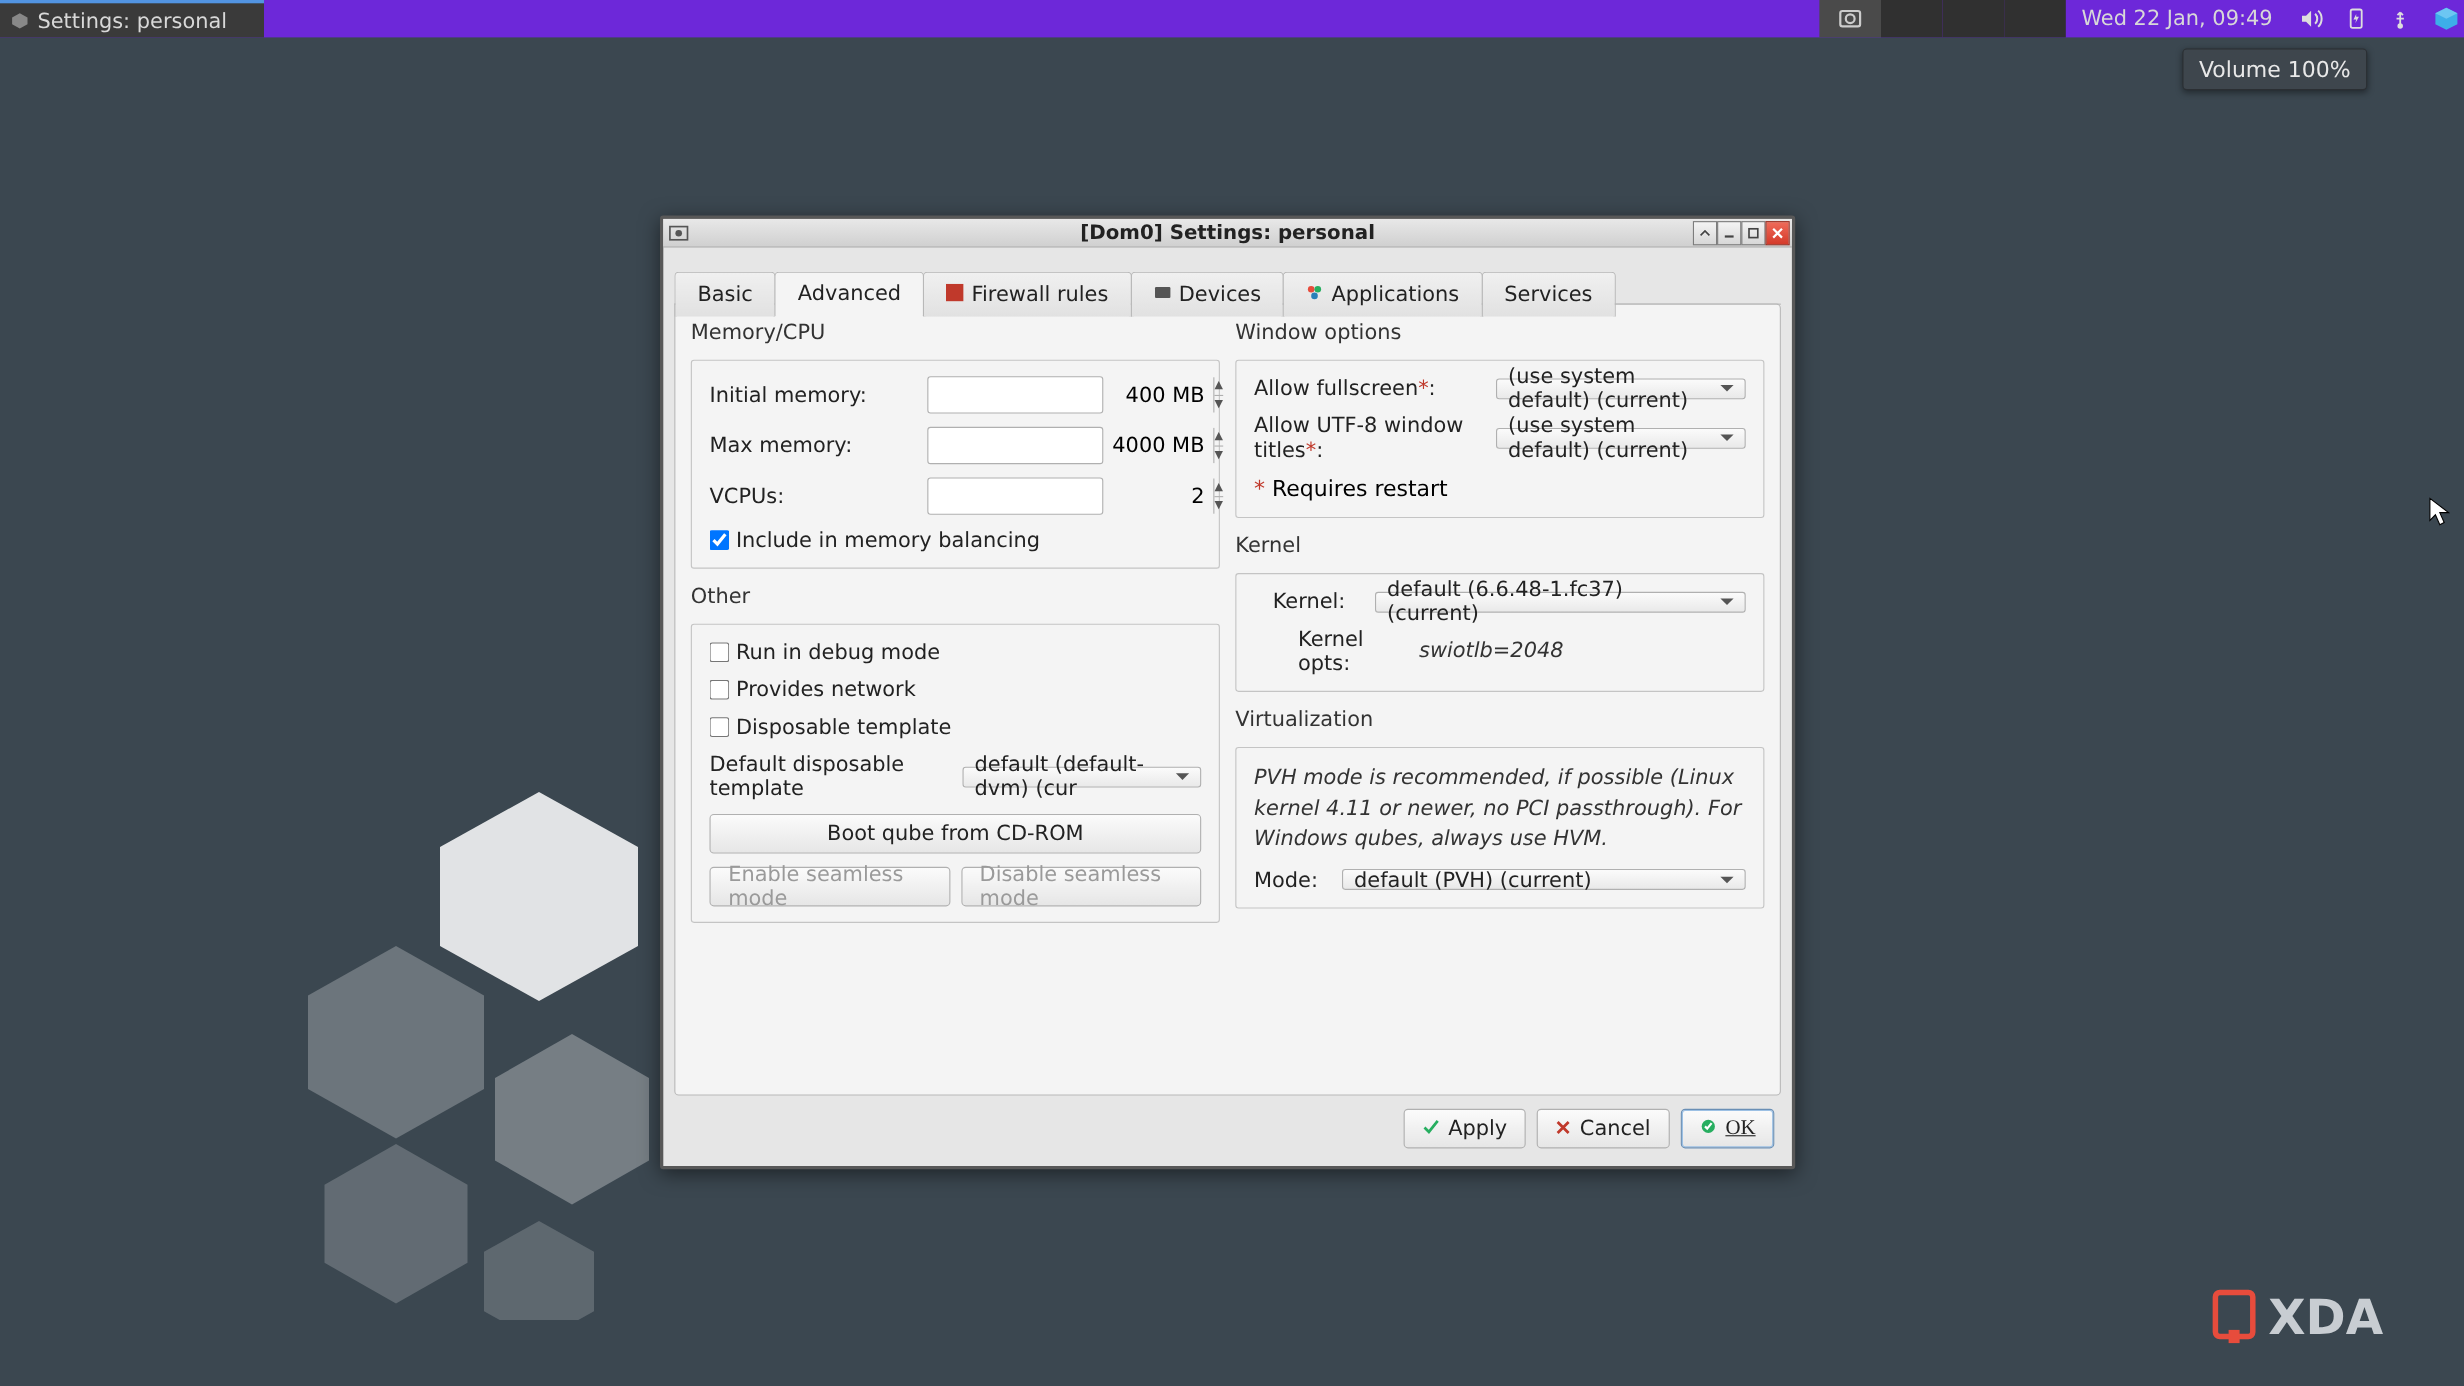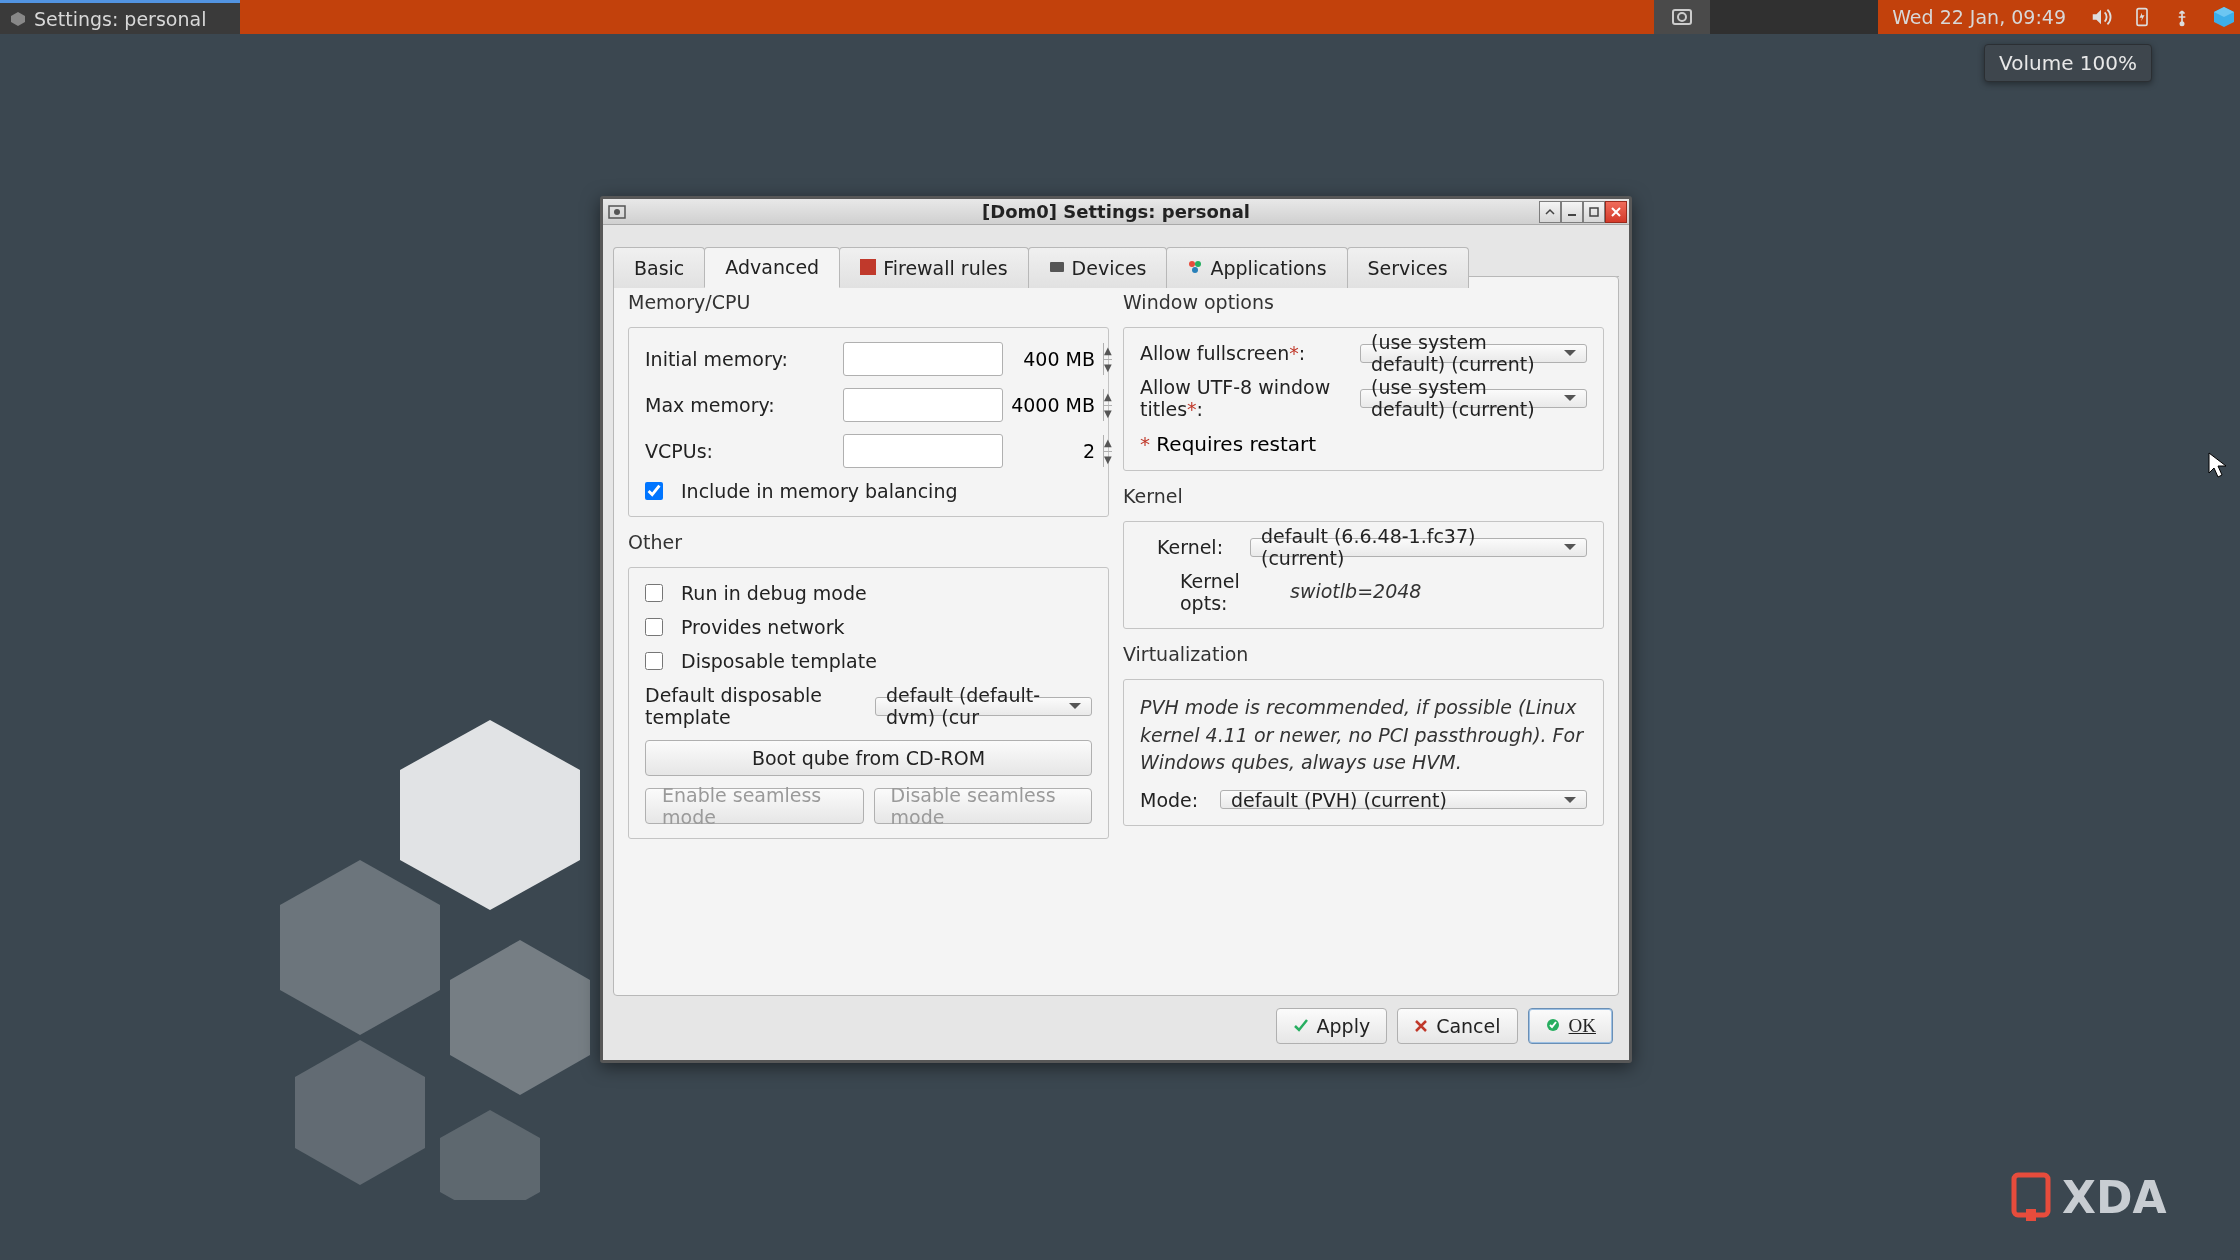--- a/index.html
+++ b/index.html
@@ -1,20 +1,20 @@
 <!DOCTYPE html>
 <html><head>
 <meta charset="utf-8">
 <style>
   *{box-sizing:border-box;margin:0;padding:0;font-family:"DejaVu Sans","Liberation Sans",Arial,sans-serif;}
   html,body{width:2240px;height:1260px;overflow:hidden;}
   body{background:#3b4750;position:relative;font-size:20px;}
 
   
-  .panel{position:absolute;top:0;left:0;right:0;height:34px;background:#c2410c;color:#d8d8d8;display:flex;align-items:stretch;font-size:19px;}
+  .panel{position:absolute;top:0;left:0;right:0;height:34px;background:#6d28d9;color:#d8d8d8;display:flex;align-items:stretch;font-size:19px;}
   .panel-seg{display:flex;align-items:center;padding:0 10px;}
   .panel .task{background:#3a3a3a;border-top:3px solid #5294e2;height:34px;display:flex;align-items:center;gap:8px;padding:0 14px 0 10px;min-width:240px;}
   .panel .spacer{flex:1;}
   .tray-btn{background:#4a4a4a;width:56px;height:34px;display:flex;align-items:center;justify-content:center;color:#ddd;}
   .tray-btn.dark{background:#303030;}
   .panel .clock{padding:0 14px;}
   .panel svg{display:block;}
 
   
   .tooltip{position:absolute;top:44px;right:88px;background:#3e464d;color:#e8e8e8;border:1px solid #2b2f33;border-radius:4px;padding:6px 14px;font-size:20px;box-shadow:0 2px 6px rgba(0,0,0,.4);}
@@ -48,21 +48,21 @@
 
   .row{display:flex;align-items:center;gap:10px;}
   .row label{flex:0 0 188px;font-size:19px;color:#222;}
   .row label.wide{flex:0 0 220px;}
   .spin{display:flex;align-items:stretch;width:160px;border:1px solid #b0b0b0;border-radius:3px;background:#fff;height:34px;}
   .spin input{flex:1;border:none;text-align:right;padding:0 8px;font-size:19px;background:transparent;outline:none;}
   .spin .arrows{width:20px;display:flex;flex-direction:column;border-left:1px solid #b0b0b0;}
   .spin .arrows div{flex:1;display:flex;align-items:center;justify-content:center;font-size:10px;color:#555;}
   .spin .arrows div:first-child{border-bottom:1px solid #b0b0b0;}
 
-  .chk{display:flex;align-items:center;gap:18px;font-size:19px;color:#222;}
+  .chk{display:flex;align-items:center;gap:6px;font-size:19px;color:#222;}
   .chk input{width:18px;height:18px;}
 
   .select{flex:1;height:19px;border:1px solid #b0b0b0;border-radius:3px;background:linear-gradient(#fbfbfb,#e9e9e9);padding:0 30px 0 10px;font-size:19px;color:#222;display:flex;align-items:center;position:relative;}
   .select:after{content:"";position:absolute;right:10px;top:50%;margin-top:-3px;border:6px solid transparent;border-top-color:#555;}
 
   .btn{height:36px;border:1px solid #b0b0b0;border-radius:4px;background:linear-gradient(#fbfbfb,#e6e6e6);font-size:19px;color:#222;display:flex;align-items:center;justify-content:center;gap:8px;padding:0 16px;}
   .btn.disabled{color:#9a9a9a;}
   .btn.ok{border:1px solid #6a8fb5;box-shadow:0 0 0 1px #9cc0e4 inset;}
 
   .note{font-style:italic;color:#333;font-size:19px;line-height:1.45;}

